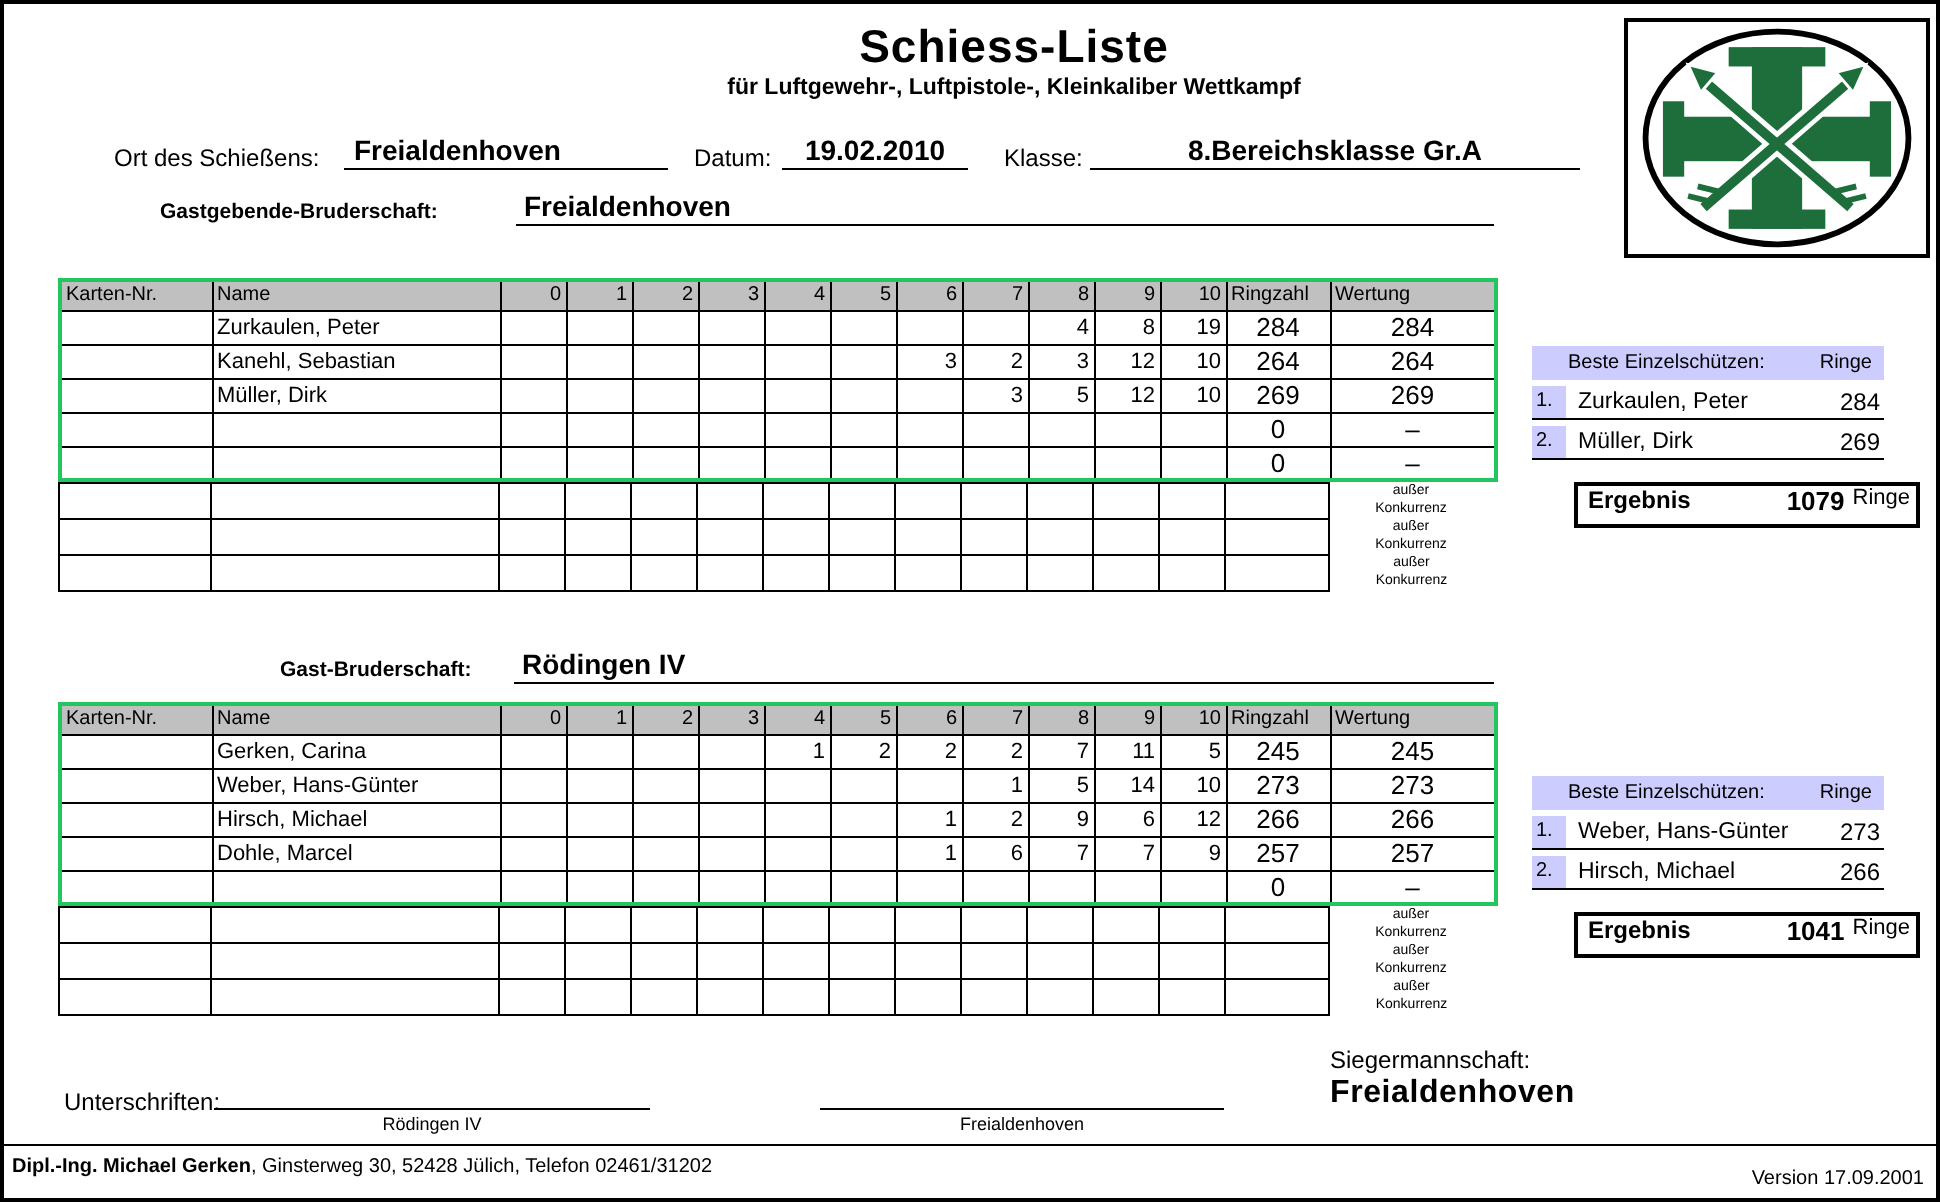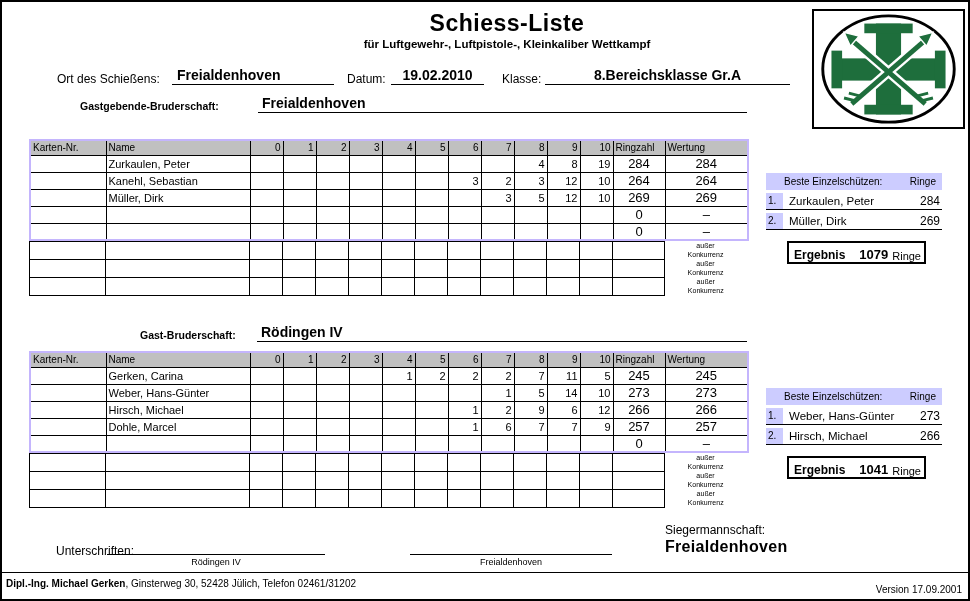--- a/index.html
+++ b/index.html
@@ -10,40 +10,40 @@
   }
   .abs{position:absolute;}
   .title{left:55px;top:8px;width:900px;text-align:center;font-size:23px;font-weight:bold;letter-spacing:0.5px;}
   .subtitle{left:55px;top:36px;width:900px;text-align:center;font-size:11.5px;font-weight:bold;}
   .lbl{font-size:12px;white-space:nowrap;}
   .lbl-b{font-size:10.5px;font-weight:bold;white-space:nowrap;}
   .fval{font-size:14px;font-weight:bold;border-bottom:1px solid #000;white-space:nowrap;overflow:hidden;height:19px;line-height:18px;box-sizing:border-box;}
   .tc{text-align:center;}
   
   table.score{border-collapse:collapse;table-layout:fixed;width:718px;}
-  table.main{border:2px solid #c4b5fd;}
+  table.main{border:2px solid #22c55e;}
   table.score th,table.score td{border:1px solid #000;padding:0 2px;overflow:hidden;white-space:nowrap;box-sizing:border-box;}
   table.score th{background:#c0c0c0;font-weight:normal;font-size:10px;text-align:left;height:15px;}
   table.score th.num{text-align:right;}
   table.main td{height:17px;}
   table.ext td{height:18px;}
   .c-karten{width:76px;}
   .c-name{width:144px;font-size:11px;text-align:left;padding-left:3px;}
   .c-cnt{width:33px;font-size:11px;text-align:right;}
   .c-ring{width:52px;font-size:13px;text-align:center;}
   .c-wert{width:83px;font-size:13px;text-align:center;}
   table.ext td.c-note{border:none;font-size:7px;line-height:1.15;text-align:center;white-space:pre-line;vertical-align:middle;padding:0;}
   
   .sidebar{width:176px;}
   .sb-head{background:#ccccff;height:17px;display:flex;align-items:center;font-size:10px;padding:0 6px 0 18px;justify-content:space-between;box-sizing:border-box;}
   .sb-row{display:flex;align-items:center;height:16px;margin-top:3px;border-bottom:1px solid #000;}
   .sb-rank{background:#ccccff;width:17px;font-size:10px;flex:0 0 17px;height:16px;line-height:16px;padding-left:2px;box-sizing:border-box;}
   .sb-name{font-size:11.5px;padding-left:6px;width:118px;overflow:hidden;white-space:nowrap;}
   .sb-ringe{font-size:12px;margin-left:auto;padding-right:2px;}
-  .ergebnis{width:139px;height:23px;border:2px solid #000;box-sizing:border-box;display:flex;align-items:flex-end;background:#fff;}
+  .ergebnis{width:173px;height:23px;border:2px solid #000;box-sizing:border-box;display:flex;align-items:flex-start;background:#fff;}
   .erg-label{font-size:12px;font-weight:bold;padding-left:5px;}
   .erg-val{font-size:13px;font-weight:bold;margin-left:auto;}
   .erg-unit{font-size:11px;padding:0 3px 0 4px;}
   
   .win-label{font-size:12px;}
   .win-value{font-size:16px;font-weight:bold;letter-spacing:0.3px;}
   .sig-line{border-bottom:1px solid #000;height:12px;}
   .sig-cap{font-size:9px;text-align:center;padding-top:2px;}
   .footer-rule{left:0;top:570px;width:966px;border-top:1px solid #000;height:0;}
   .footer-text{left:4px;top:576px;font-size:10px;white-space:nowrap;}
@@ -478,21 +478,21 @@
 
   <div class="abs ergebnis" style="left:785px;top:454px;">
     <span class="erg-label">Ergebnis</span>
     <span class="erg-val">1041</span>
     <span class="erg-unit">Ringe</span>
   </div>
 
   <div class="abs win-label" style="left:663px;top:521px;">Siegermannschaft:</div>
   <div class="abs win-value" style="left:663px;top:536px;">Freialdenhoven</div>
 
-  <div class="abs lbl" style="left:30px;top:542px;margin-left:24px;">Unterschriften:</div>
+  <div class="abs lbl" style="left:30px;top:542px;">Unterschriften:</div>
   <div class="abs" style="left:105px;top:540px;width:218px;">
     <div class="sig-line"></div>
     <div class="sig-cap">Rödingen IV</div>
   </div>
   <div class="abs" style="left:408px;top:540px;width:202px;">
     <div class="sig-line"></div>
     <div class="sig-cap">Freialdenhoven</div>
   </div>
 
   <div class="abs footer-rule"></div>

